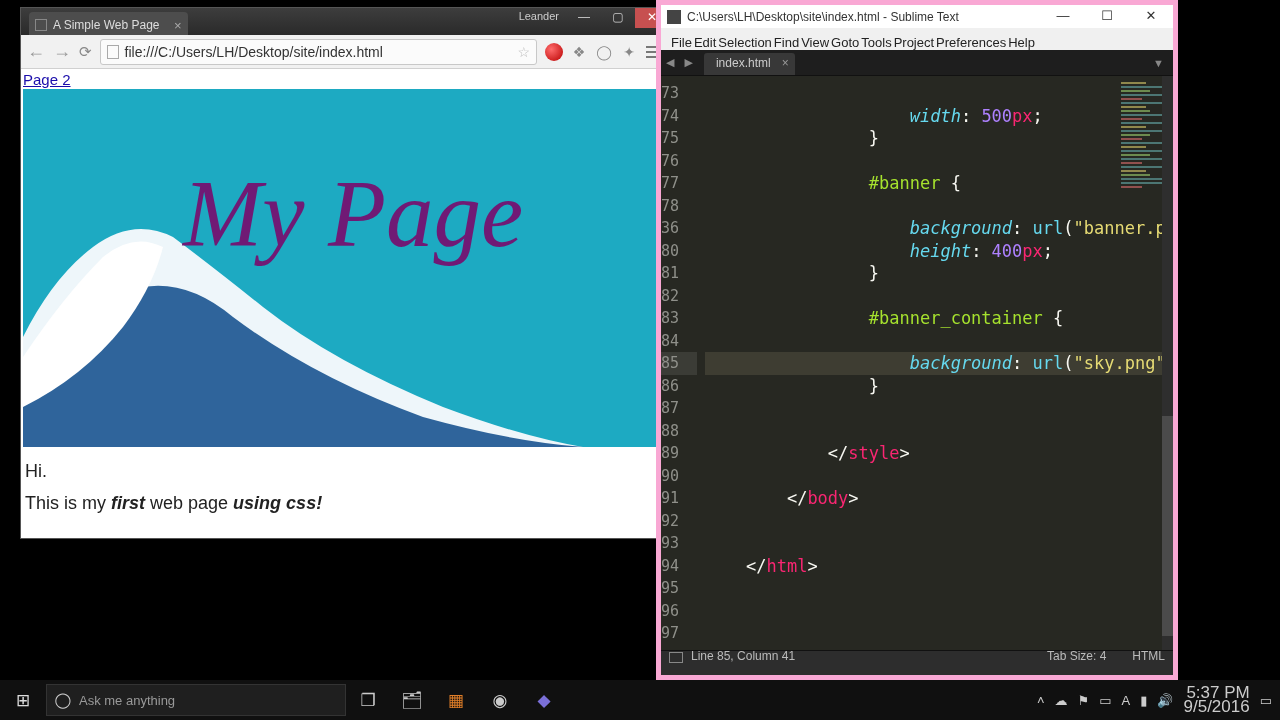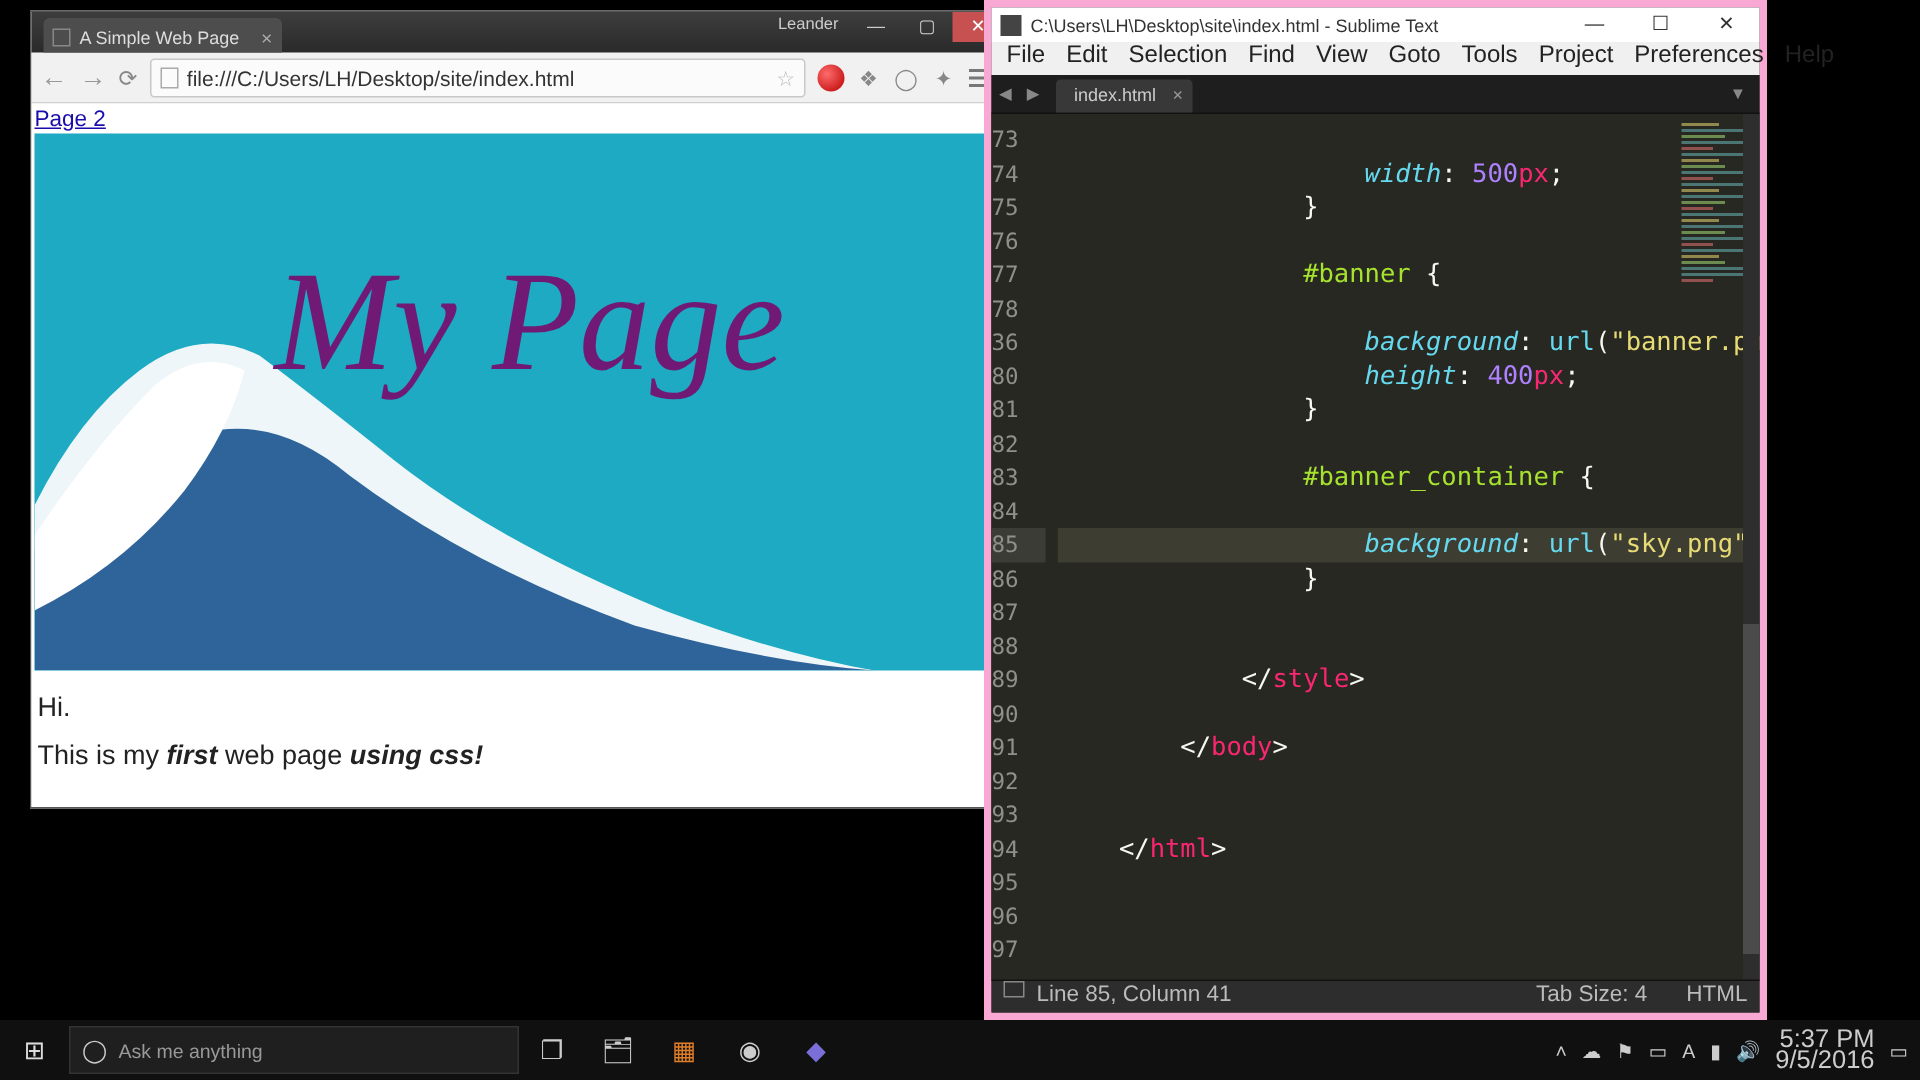--- a/index.html
+++ b/index.html
@@ -36,21 +36,21 @@
 .mountain svg{width:100%;height:100%}
 .page .txt{padding:8px 4px;font-size:18px;color:#222;line-height:1.8}
 .page .txt i{font-style:italic;font-weight:bold}
 
 
 .subl{position:absolute;left:656px;top:0;width:522px;height:680px;background:#2b2b2b;border:5px solid #f9a8d4}
 .subl-title{height:23px;background:#fff;display:flex;align-items:center;font-size:12px;color:#333;padding-left:6px;position:relative}
 .subl-title .ico{width:14px;height:14px;background:#444;margin-right:6px}
 .subl-title .wbtn{position:absolute;right:0;top:0;display:flex}
 .subl-title .wbtn div{width:44px;height:23px;text-align:center;line-height:21px;font-size:13px;color:#333}
-.subl-menu{height:22px;background:#f0f0f0;display:flex;align-items:flex-start;gap:14px;padding:0 10px;font-size:16px;color:#222}
+.subl-menu{height:22px;background:#f0f0f0;display:flex;align-items:flex-end;gap:2px;padding:0 10px;font-size:13px;color:#222}
 .subl-tabs{height:26px;background:#1e1e1e;display:flex;align-items:flex-end;position:relative;border-bottom:1px solid #111}
 .subl-tabs .navtri{color:#888;font-size:11px;padding:0 5px;align-self:center}
 .subl-tabs .navtri.last{margin-left:auto;margin-right:4px}
 .subl-tab{background:#383838;height:22px;padding:3px 24px 0 12px;font-size:12px;color:#ccc;border-radius:3px 3px 0 0;margin-left:6px;position:relative}
 .subl-tab .tx{position:absolute;right:6px;top:3px;color:#999}
 
 .editor{position:relative;height:calc(100% - 93px);background:#272822;display:flex;font-family:Consolas,monospace;font-size:17px}
 .gutter{width:44px;color:#8f908a;padding:6px 8px 0 0;line-height:22.5px;background:#272822;font-size:15px}
 .gutter div.cur{background:#3b3c36}
 .code{flex:1;padding:6px 0 0 0;line-height:22.5px;white-space:pre;color:#f8f8f2;overflow:hidden}
@@ -66,21 +66,21 @@
 
 .tok-sel{color:#a6e22e}
 .tok-prop{color:#66d9ef;font-style:italic}
 .tok-num{color:#ae81ff}
 .tok-unit{color:#f92672}
 .tok-str{color:#e6db74}
 .tok-func{color:#66d9ef}
 .tok-tag{color:#f92672}
 .tok-p{color:#f8f8f2}
 
-.subl-status{position:absolute;bottom:0;left:0;right:0;height:22px;background:#2d2d2d;color:#bbb;font-size:15px;display:flex;align-items:flex-start;padding:0 8px;border-top:1px solid #111}
+.subl-status{position:absolute;bottom:0;left:0;right:0;height:22px;background:#2d2d2d;color:#bbb;font-size:12px;display:flex;align-items:flex-end;padding:12px 8px;border-top:1px solid #111}
 .subl-status .sicon{width:14px;height:11px;border:1px solid #888;margin-right:8px}
 .subl-status .r{margin-left:auto;display:flex;gap:26px}
 
 
 .taskbar{position:absolute;left:0;bottom:0;width:1280px;height:40px;background:#101010;display:flex;align-items:center;color:#ddd;font-size:13px}
 .taskbar .win{width:46px;text-align:center;font-size:17px}
 .taskbar .search{display:flex;align-items:center;width:300px;height:32px;background:#1f1f1f;border:1px solid #333}
 .taskbar .search .o{width:32px;text-align:center;font-size:15px;color:#ccc}
 .taskbar .search span{color:#999}
 .taskbar .ticon{width:44px;text-align:center;font-size:17px;color:#ccc}

